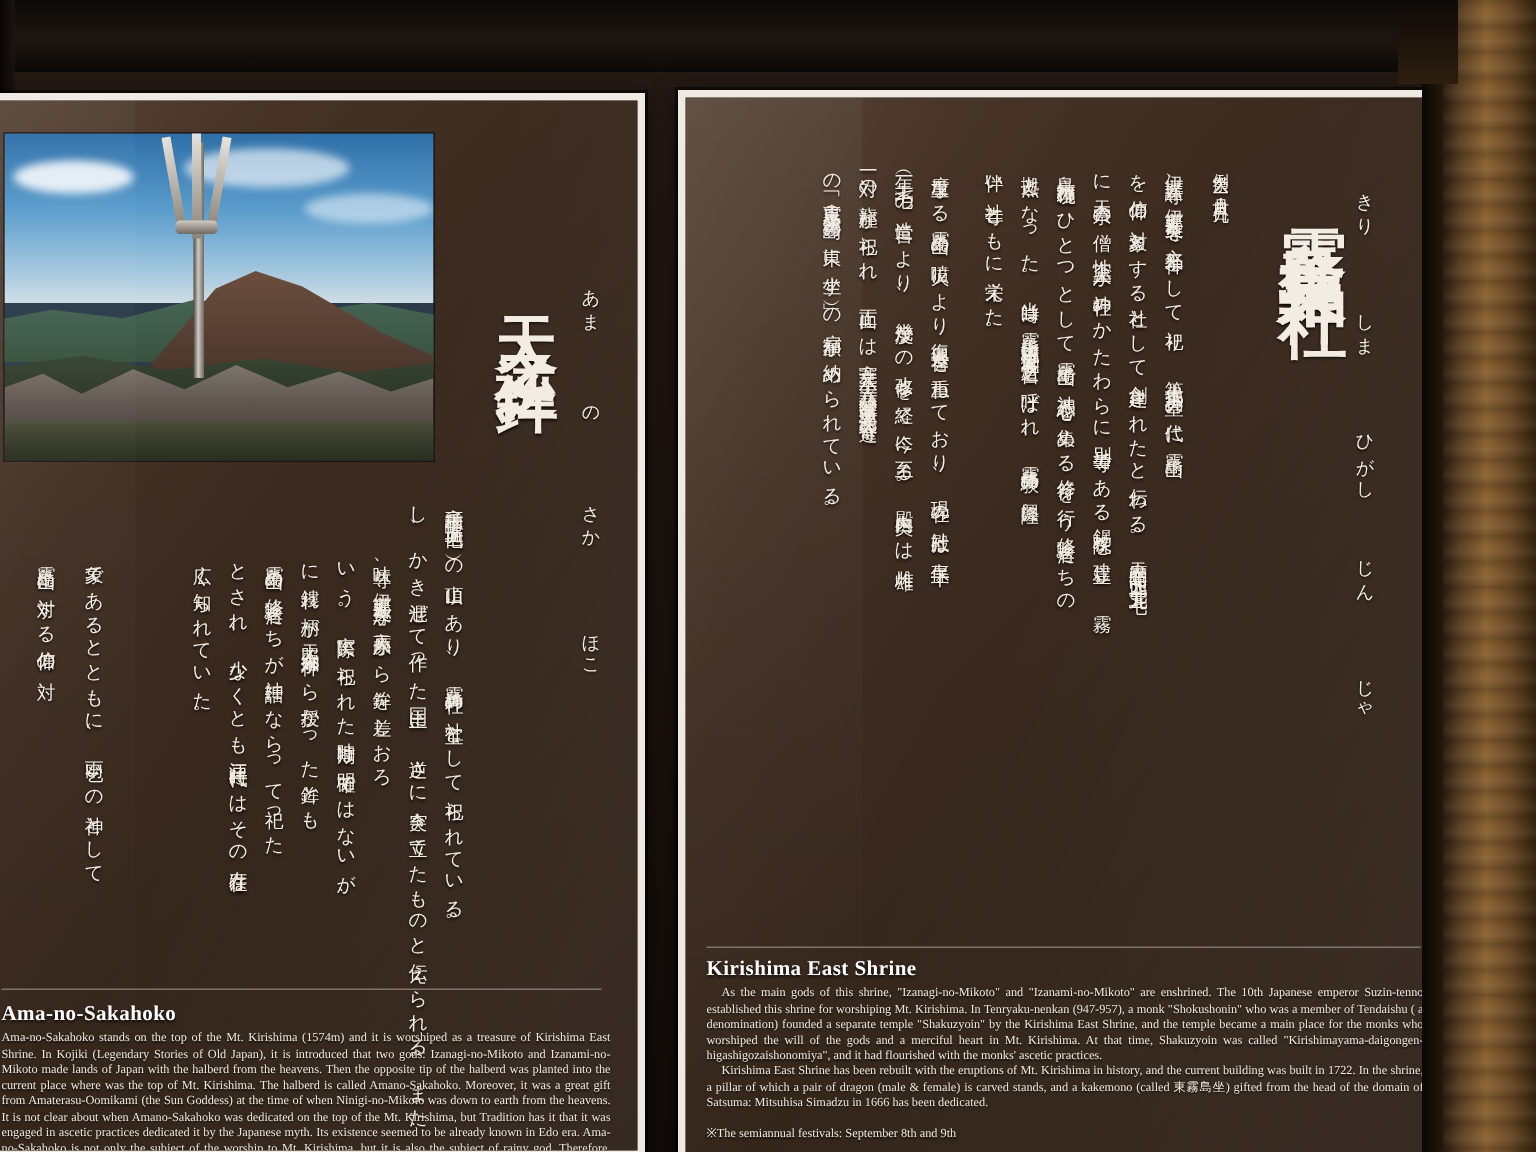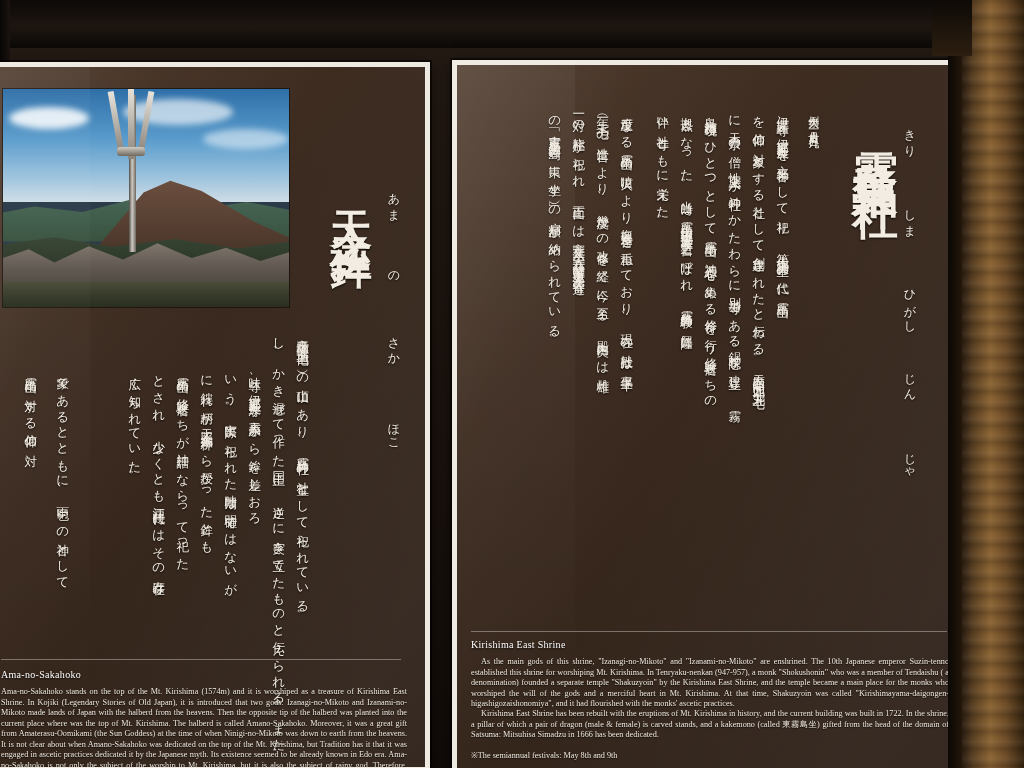--- a/index.html
+++ b/index.html
@@ -84,21 +84,21 @@
   .vtext.body{font-size:12.5px;line-height:1.5;}
   .vtext.title-l{font-size:42px;letter-spacing:12px;font-weight:bold;}
   .vtext.title-r{font-size:46px;letter-spacing:10px;font-weight:bold;}
   .vtext.ruby{font-size:12px;letter-spacing:2px;}
 
   
   .en{position:absolute;color:#efe9df;font-family:"Liberation Serif",serif;
     font-size:8.2px;line-height:1.28;text-align:justify;
     text-shadow:0 1px 1px rgba(0,0,0,0.75);}
   .en-title{position:absolute;color:#ffffff;font-family:"Liberation Serif",serif;
-    font-size:10px;font-weight:normal;letter-spacing:.3px;
+    font-size:14px;font-weight:bold;letter-spacing:.3px;
     text-shadow:0 1px 2px rgba(0,0,0,0.8);}
   .en-note{position:absolute;color:#efe9df;font-family:"Liberation Serif",serif;
     font-size:8.2px;text-shadow:0 1px 1px rgba(0,0,0,0.75);}
 
   .divider{position:absolute;background:rgba(255,255,255,0.35);height:1px;}
 
   
   .glass-streak{position:absolute;background:linear-gradient(180deg,rgba(255,255,255,0.12),rgba(255,255,255,0));
     pointer-events:none;}
 </style>
@@ -179,21 +179,21 @@
     <div class="vtext body" style="left:160px;top:42px;height:510px;">度重なる霧島山の噴火により復興造営を重ねており、現在の社殿は享保十二</div>
     <div class="vtext body" style="left:136px;top:42px;height:510px;">年（一七二七）の造営により、幾度かの改修を経て今に至る。殿内奥には雌雄</div>
     <div class="vtext body" style="left:112px;top:42px;height:510px;">一対の龍柱が祀られ、正面には寛文六年（一六六六）薩摩藩主島津光久公寄進</div>
     <div class="vtext body" style="left:88px;top:42px;height:510px;">の「東霧島坐（霧島の東に坐す）」の扁額が納められている。</div>
 
     <div class="divider" style="left:14px;top:566px;width:476px;"></div>
 
     <div class="en-title" style="left:14px;top:574px;">Kirishima East Shrine</div>
     <div class="en" style="left:14px;top:592px;width:478px;text-indent:10px;">As the main gods of this shrine, "Izanagi-no-Mikoto" and "Izanami-no-Mikoto" are enshrined. The 10th Japanese emperor Suzin-tenno established this shrine for worshiping Mt. Kirishima. In Tenryaku-nenkan (947-957), a monk "Shokushonin" who was a member of Tendaishu ( a denomination) founded a separate temple "Shakuzyoin" by the Kirishima East Shrine, and the temple became a main place for the monks who worshiped the will of the gods and a merciful heart in Mt. Kirishima. At that time, Shakuzyoin was called "Kirishimayama-daigongen-higashigozaishonomiya", and it had flourished with the monks' ascetic practices.</div>
     <div class="en" style="left:14px;top:644px;width:478px;text-indent:10px;">Kirishima East Shrine has been rebuilt with the eruptions of Mt. Kirishima in history, and the current building was built in 1722. In the shrine, a pillar of which a pair of dragon (male &amp; female) is carved stands, and a kakemono (called 東霧島坐) gifted from the head of the domain of Satsuma: Mitsuhisa Simadzu in 1666 has been dedicated.</div>
-    <div class="en-note" style="left:14px;top:684px;">※The semiannual festivals: May 8th and 9th</div>
+    <div class="en-note" style="left:14px;top:684px;">※The semiannual festivals: September 8th and 9th</div>
   </div>
 
   <div class="pillar-edge"></div>
   <div class="pillar">
     <div class="grain"></div>
   </div>
   <div class="pillar-bracket"></div>
 
   <div class="glass-streak" style="left:455px;top:60px;width:120px;height:704px;opacity:.35;"></div>
   <div class="glass-streak" style="left:0px;top:62px;width:90px;height:700px;opacity:.25;"></div>

